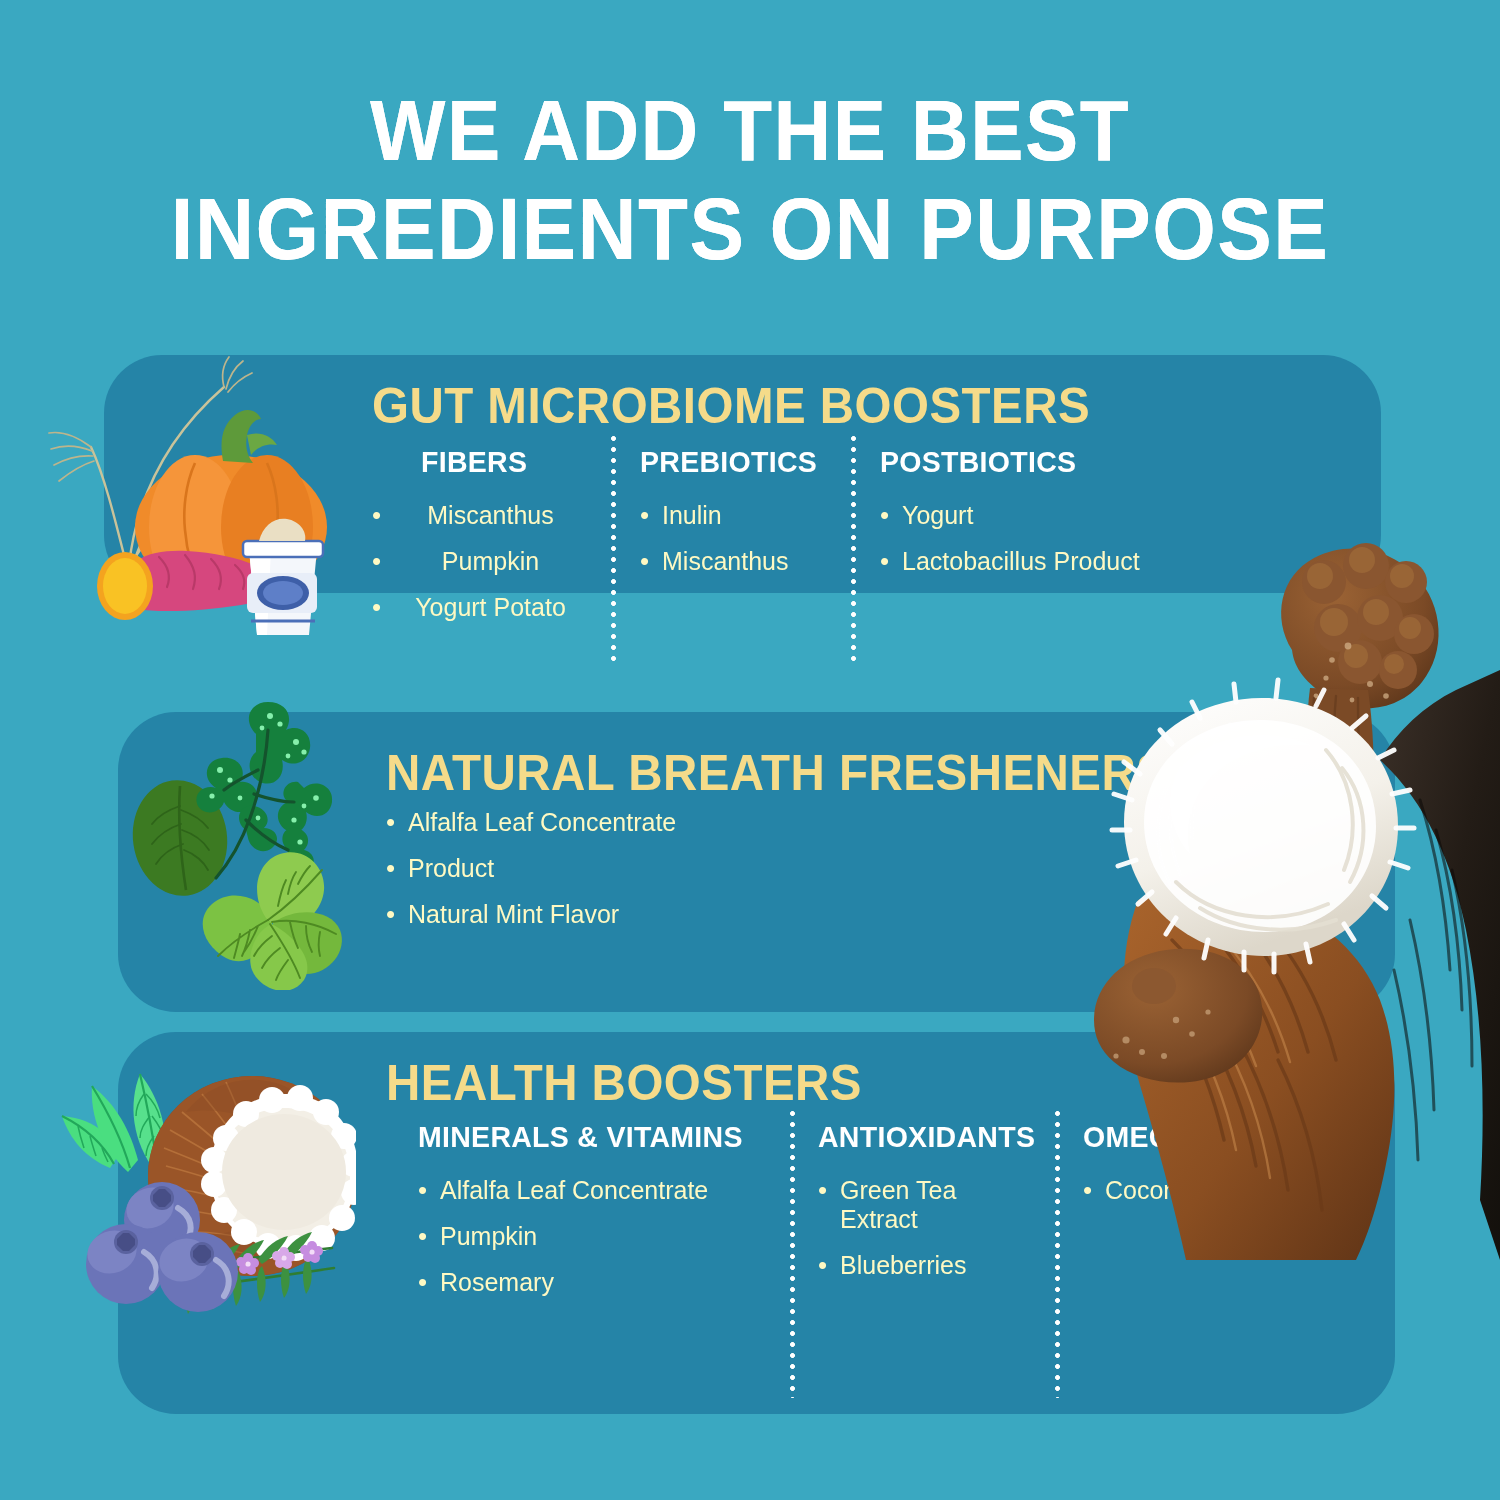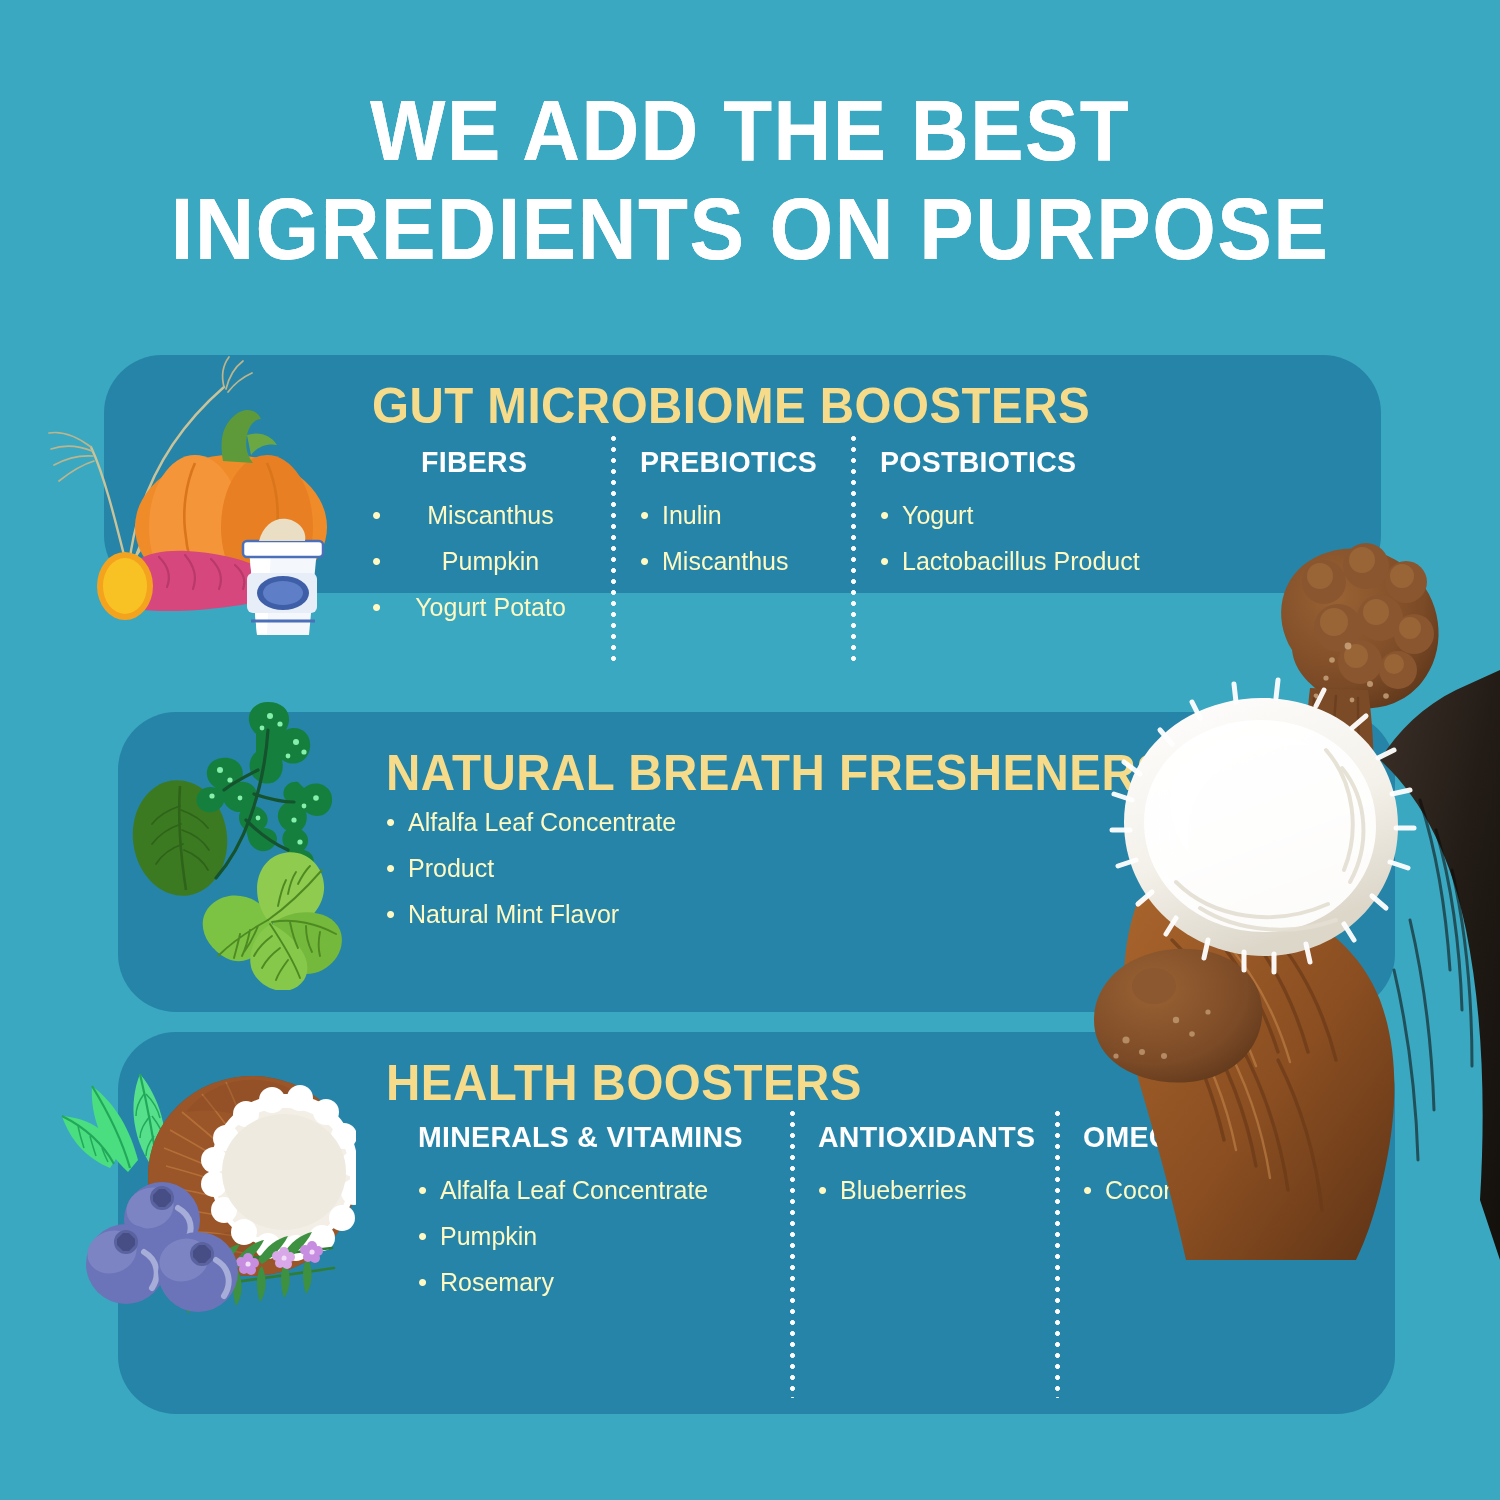--- a/index.html
+++ b/index.html
@@ -327,20 +327,21 @@
         <li>Pumpkin</li>
         <li>Rosemary</li>
       </ul>
     </div>
 
     <div class="vdiv" style="left:372px; top:-12px; height:290px;"></div>
 
     <div class="col" style="left:400px; width:230px;">
       <div class="col-head">ANTIOXIDANTS</div>
       <ul class="items">
+        <li style="max-width:160px;">Green Tea Extract</li>
         <li>Blueberries</li>
       </ul>
     </div>
 
     <div class="vdiv" style="left:637px; top:-12px; height:290px;"></div>
 
     <div class="col" style="left:665px; width:330px;">
       <div class="col-head">OMEGA FATTY ACIDS</div>
       <ul class="items">
         <li>Coconut Oil</li>

